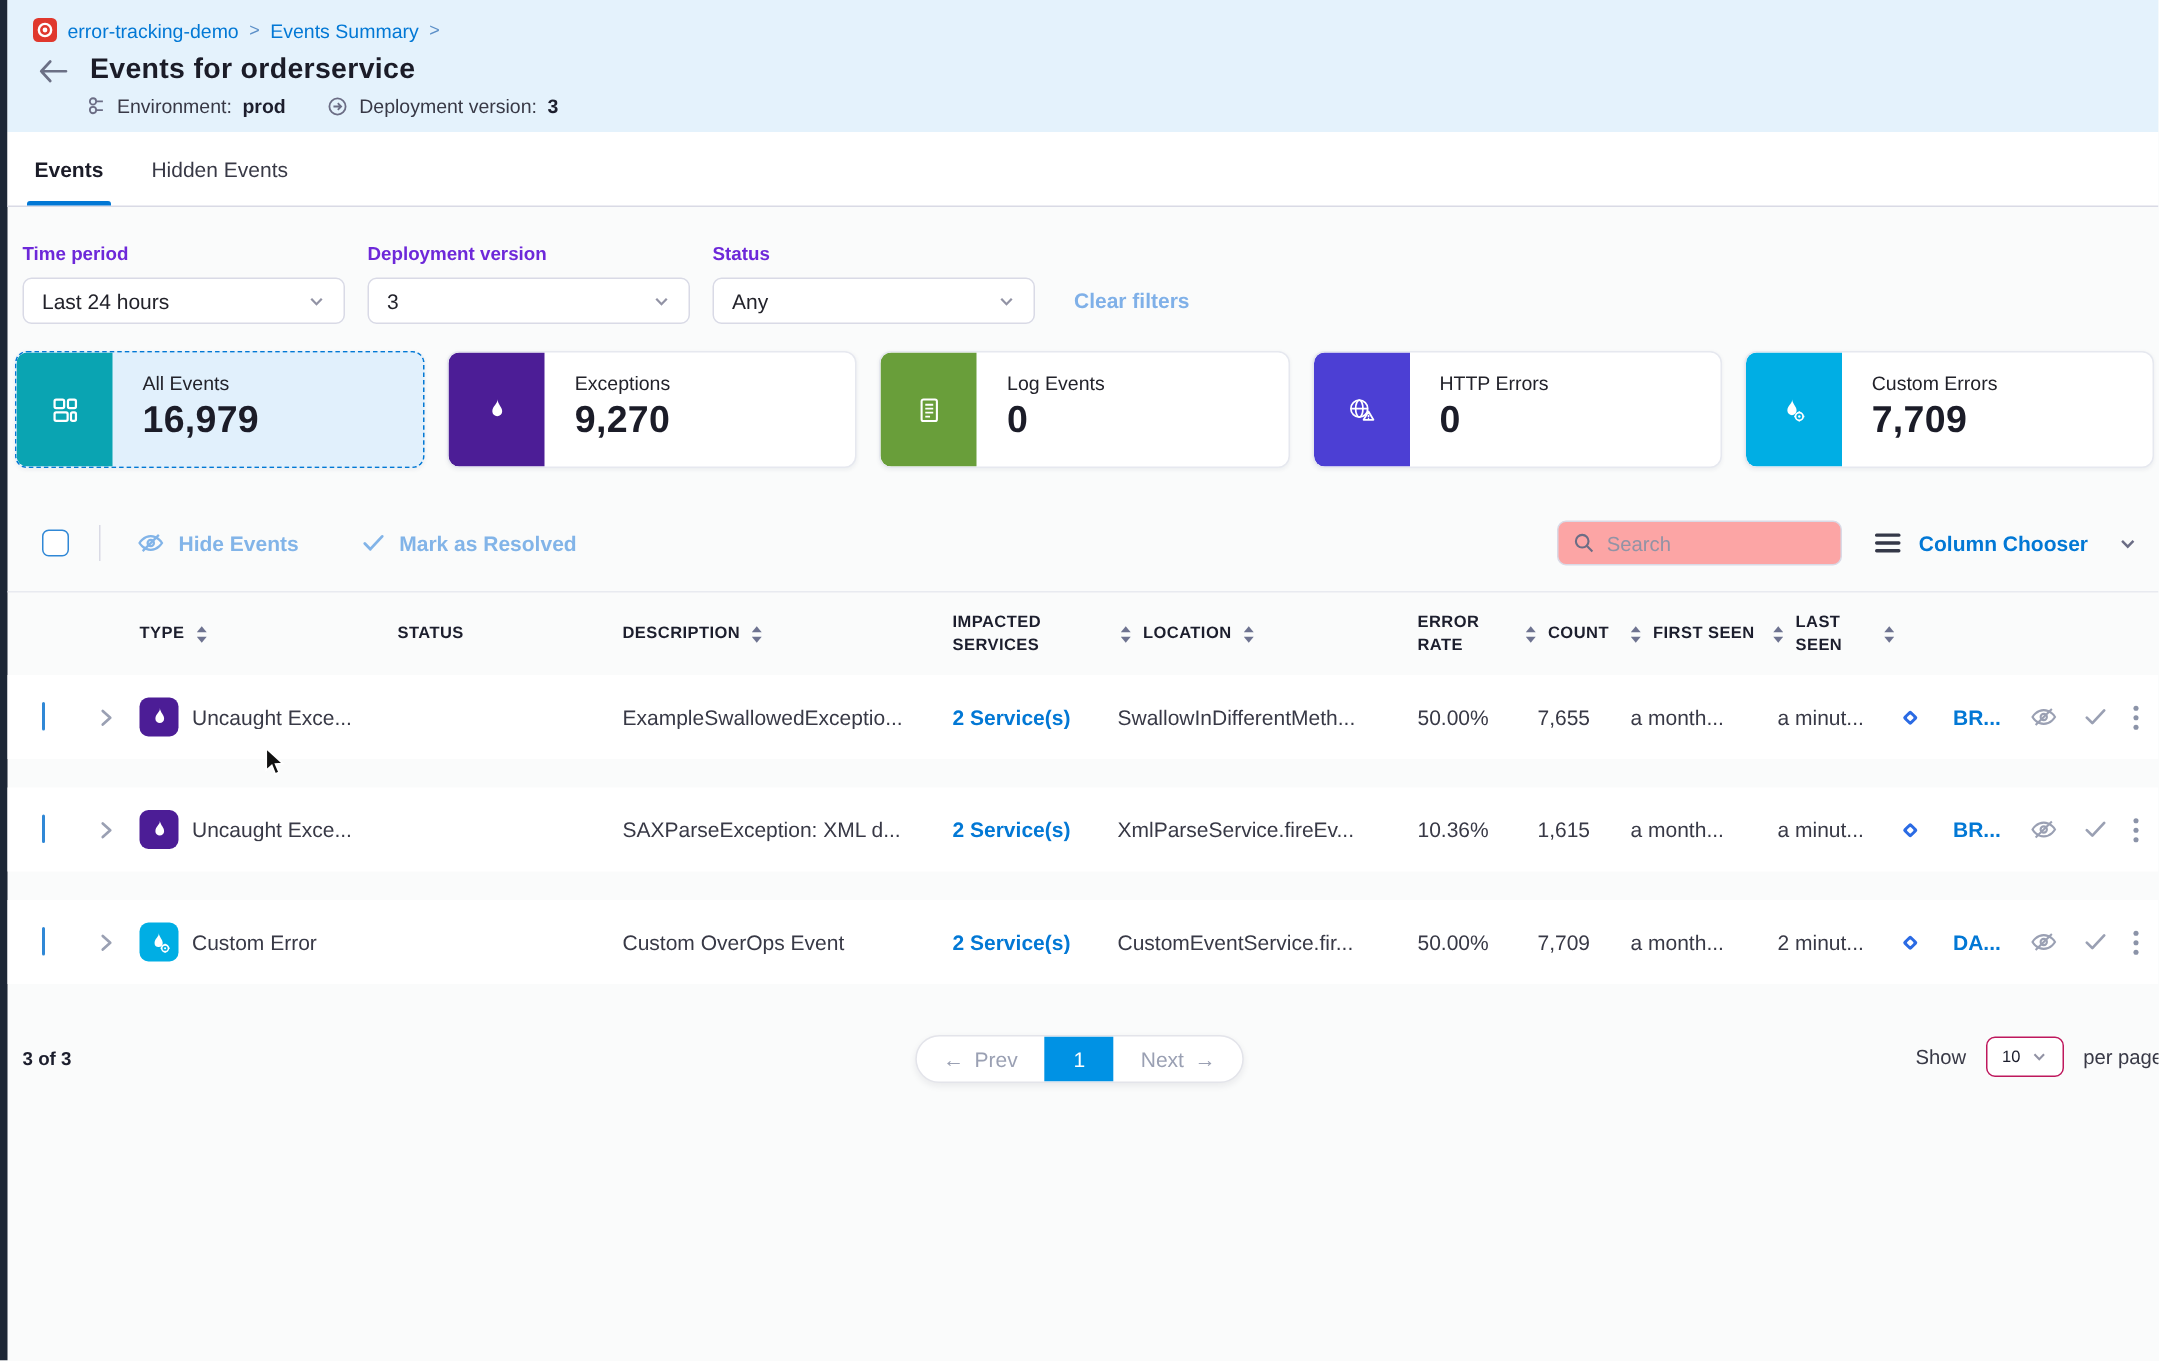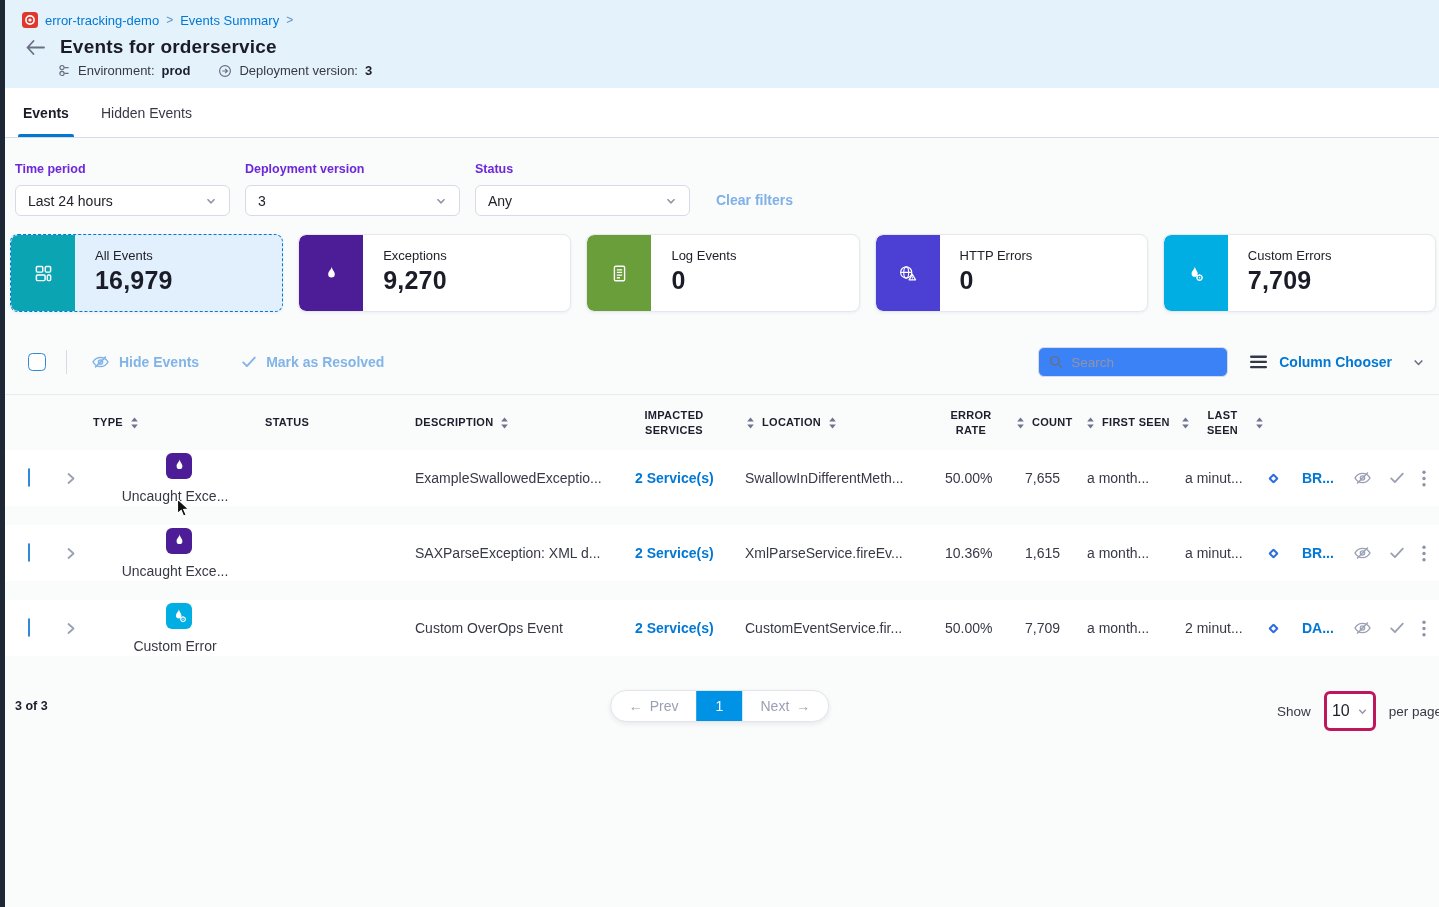--- a/index.html
+++ b/index.html
@@ -50,57 +50,57 @@
   .stat-body { padding:13px 0 0 20px; min-width:0; }
   .stat-label { font-size:13px; color:#22222a; }
   .stat-value { font-size:25px; font-weight:700; color:#1b1c28; margin-top:3px; letter-spacing:.2px; }
 
   
   .toolbar { position:absolute; left:28px; top:346px; right:14px; height:32px; display:flex; align-items:center; }
   .checkbox { width:18px; height:18px; border:1.6px solid #3088d6; border-radius:4.5px; background:#fff; cursor:pointer; flex:0 0 18px; }
   .tb-divider { width:1px; height:24px; background:#d9dae5; margin:0 24px 0 20px; }
   .tb-action { display:flex; align-items:center; gap:9px; font-size:14px; font-weight:700; color:#82b4e8; margin-right:42px; cursor:pointer; }
   .tb-spacer { flex:1; }
-  .searchbox { width:190px; height:30px; background:#3b82f6; border:1px solid #d9dae6; border-radius:6px;
+  .searchbox { width:190px; height:30px; background:#fca5a5; border:1px solid #d9dae6; border-radius:6px;
     display:flex; align-items:center; padding:0 10px; gap:8px; }
   .searchbox input { border:none; outline:none; width:100%; font-size:13.5px; font-family:inherit; color:#383946; background:transparent; }
   .searchbox input::placeholder { color:#9293a5; }
   .col-chooser { display:flex; align-items:center; gap:11px; margin-left:22px; cursor:pointer; }
   .col-chooser-label { font-size:14px; font-weight:700; color:#0278d5; }
   .col-chooser .chev { margin-left:9px; display:flex; }
 
   
   .table { position:absolute; left:5px; top:394px; width:1434px; }
   .grid { display:grid; grid-template-columns:51px 34px 175px 150px 220px 110px 185px 85px 70px 95px 85px 80px minmax(0,1fr); align-items:center; }
-  .thead { height:56px; border-top:1px solid #e8eaf0;text-align:center; }
+  .thead { height:56px; border-top:1px solid #e8eaf0; }
   .th { display:flex; align-items:center; gap:6px; font-size:11px; font-weight:700; color:#1c1e2d; letter-spacing:.3px; line-height:1.35; }
   .th .lbl { white-space:normal; }
   .th-impacted .lbl { max-width:78px; }
   .th-rate { padding-left:15px; } .th-rate .lbl { max-width:52px; }
   .sort { display:flex; flex:0 0 auto; cursor:pointer; }
   .cell { font-size:14px; color:#383946; white-space:nowrap; overflow:hidden; text-overflow:ellipsis; padding-right:8px; }
   .row { height:56px; background:#fff; margin-bottom:19px; cursor:pointer; }
   .c-check { padding-left:23px; } .c-exp { padding-left:8px; display:flex; }
-  .c-type { display:flex; align-items:center; gap:9px; padding-left:3px;flex-direction:column; }
+  .c-type { display:flex; align-items:center; gap:9px; padding-left:3px; }
   .badge { width:26px; height:26px; border-radius:6px; display:flex; align-items:center; justify-content:center; flex:0 0 26px; }
   .c-impacted { color:#0278d5; font-weight:600; cursor:pointer; }
   .c-rate { padding-left:15px; } .c-count { padding-left:10px; } .c-first { padding-left:2px; } .c-last { padding-left:5px; }
   .c-ticket { display:flex; align-items:center; gap:20px; color:#0278d5; font-weight:700; font-size:14px; cursor:pointer; white-space:nowrap; overflow:hidden; }
   .c-actions { display:flex; align-items:center; gap:17px; padding-left:8px; }
   .action-icon { display:flex; cursor:pointer; }
 
   
   .page-summary { position:absolute; left:15px; top:699px; font-size:12.5px; font-weight:700; color:#1c1e2d; }
   .pager { position:absolute; left:50%; transform:translateX(-50%); top:690px; height:32px; display:flex; align-items:stretch;
     background:#fff; border:1px solid #e3e4ea; border-radius:18px; overflow:hidden; box-shadow:0 2px 5px rgba(20,30,50,.08); }
   .pager-btn { display:flex; align-items:center; gap:7px; padding:0 18px; font-size:14px; color:#9aa0b3; cursor:pointer; }
   .pager-page { width:46px; background:#0092e4; color:#fff; display:flex; align-items:center; justify-content:center; font-size:14px; cursor:pointer; }
   .show-group { position:absolute; left:1277px; top:691px; display:flex; align-items:center; gap:13px; font-size:13.5px; color:#383946; white-space:nowrap; }
-  .show-select { width:52px; height:40px; background:#fff; border:3px solid #be185d; border-radius:6px;
-    display:flex; align-items:center; justify-content:center; gap:7px; font-size:16px; color:#1c1e2d; cursor:pointer; }
+  .show-select { width:52px; height:27px; background:#fff; border:1px solid #be185d; border-radius:6px;
+    display:flex; align-items:center; justify-content:center; gap:7px; font-size:11px; color:#1c1e2d; cursor:pointer; }
 
   .cursor { position:absolute; left:176px; top:498px; pointer-events:none; }
 </style>
 </head>
 <body>
 
 <div class="left-strip"></div>
 
 <div class="topbar">
   <div class="breadcrumb">

